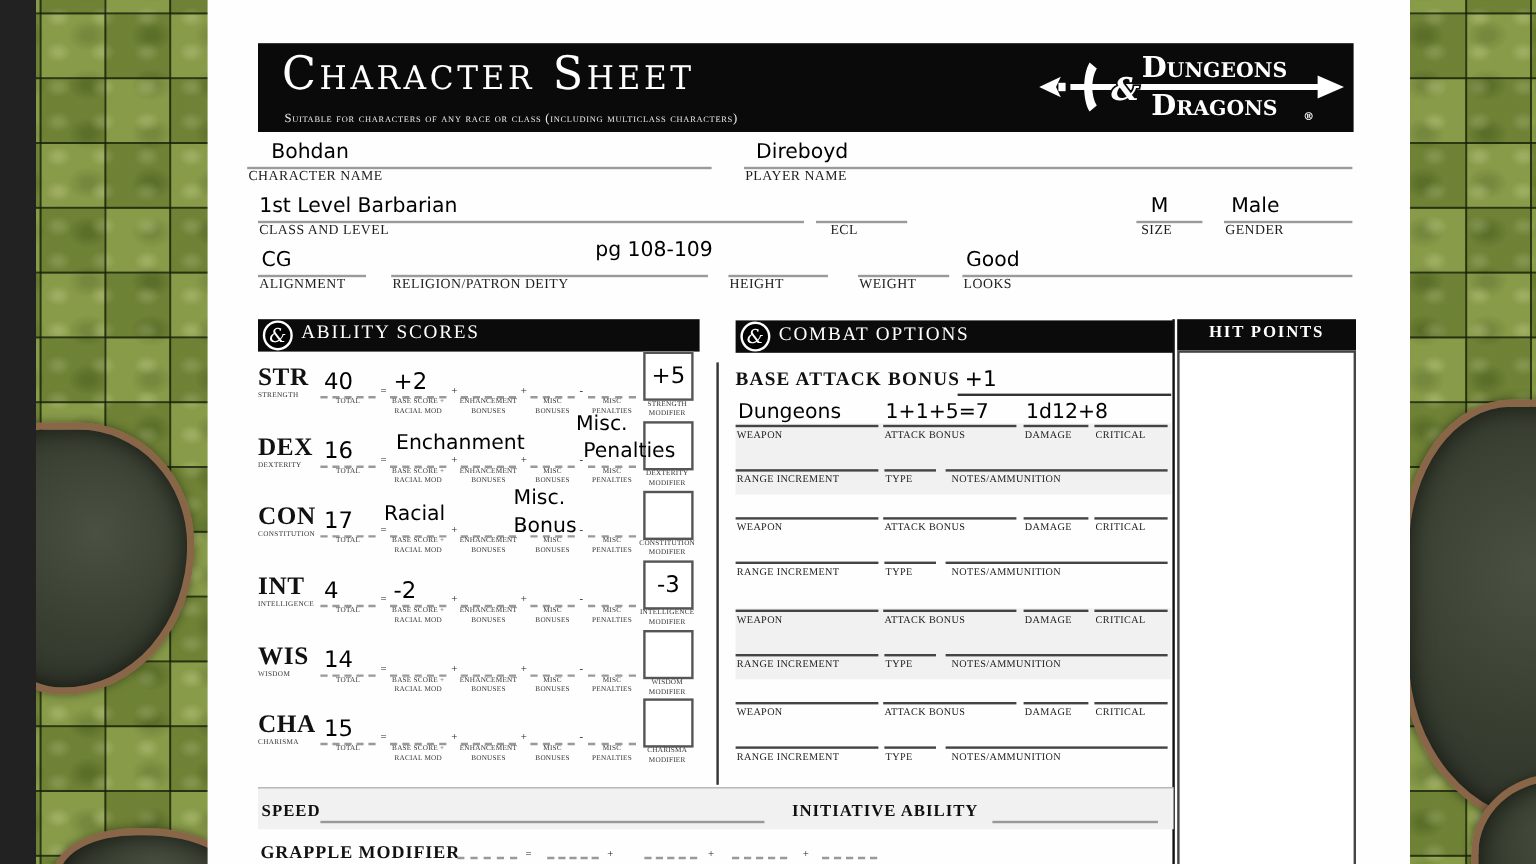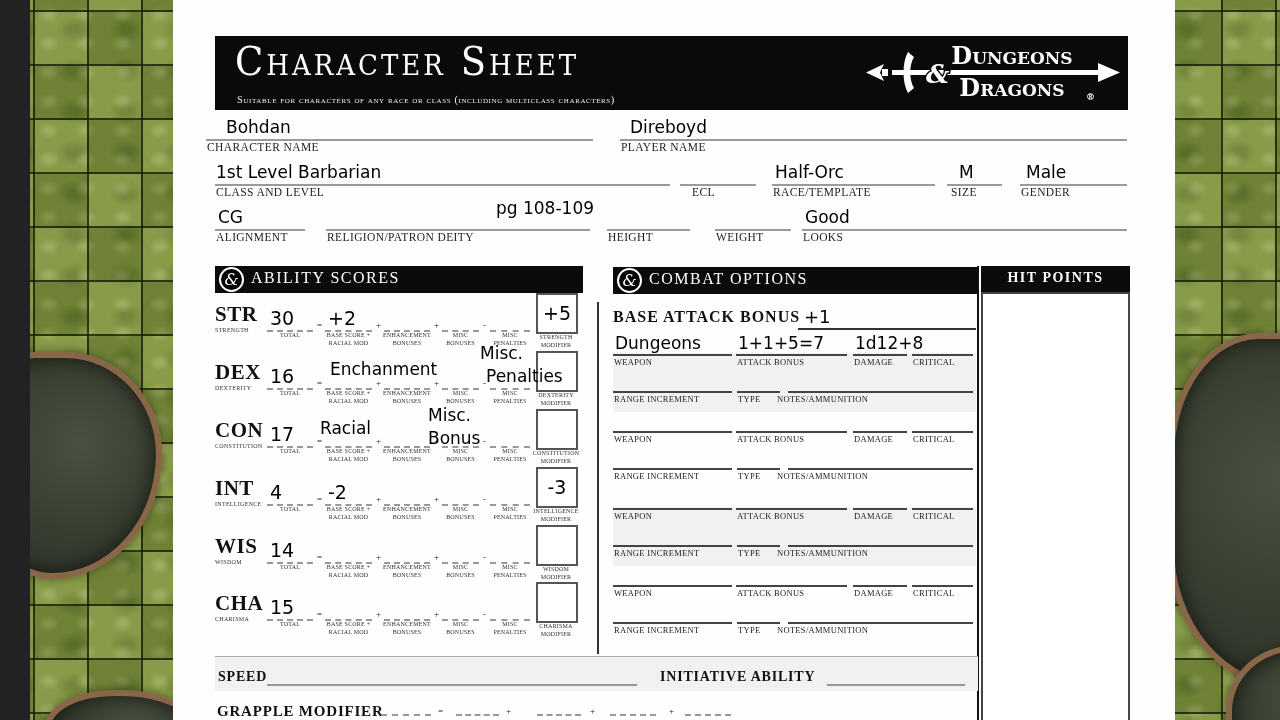--- a/index.html
+++ b/index.html
@@ -64,21 +64,21 @@
   .bab-line{position:absolute;left:768px;top:306px;width:178px;height:22px;border-bottom:2px solid #333;}
   .bab-val{position:absolute;left:6px;bottom:1px;font-family:"DejaVu Sans",sans-serif;font-size:18px;color:#000;}
   .wblock{position:absolute;left:583px;width:362px;height:77px;}
   .wline{position:absolute;border-bottom:2px solid #444;height:22px;}
   .wline .wval{position:absolute;bottom:1px;left:2px;font-family:"DejaVu Sans",sans-serif;font-size:17px;color:#000;white-space:nowrap;}
   .w-weapon{left:0;top:0;width:119px;} .w-attack{left:123px;top:0;width:111px;}
   .w-damage{left:240px;top:0;width:54px;} .w-crit{left:299px;top:0;width:61px;}
   .w-range{left:0;top:37px;width:119px;} .w-type{left:124px;top:37px;width:43px;} .w-notes{left:175px;top:37px;width:185px;}
   .wcap{position:absolute;font-size:8.5px;font-weight:normal;letter-spacing:.3px;color:#222;white-space:nowrap;}
   .c-weapon{left:1px;top:25px;} .c-attack{left:124px;top:25px;} .c-damage{left:241px;top:25px;} .c-crit{left:300px;top:25px;}
-  .c-range{left:1px;top:62px;} .c-type{left:125px;top:62px;} .c-notes{left:164px;top:62px;}
+  .c-range{left:1px;top:62px;} .c-type{left:125px;top:62px;} .c-notes{left:180px;top:62px;}
   
   .hp-box{position:absolute;left:951px;top:292px;width:149px;height:430px;border:2px solid #444;background:#fff;box-sizing:border-box;}
   
   .foot-band{position:absolute;left:185px;top:656px;width:763px;height:34px;background:#f1f1f1;border-top:1.5px solid #aaa;}
   .foot-label{position:absolute;font-size:14px;font-weight:bold;letter-spacing:.8px;color:#111;white-space:nowrap;}
   .foot-line{position:absolute;border-bottom:2px solid #999;height:2px;}
   .gr-line{position:absolute;top:712px;border-bottom:2px dashed #999;height:2px;}
   .gr-op{position:absolute;top:706px;font-size:9px;color:#222;}
 </style>
 </head>
@@ -128,24 +128,20 @@
   </div>
 
   <div class="idf" style="left:185px;top:157px;width:455px">
     <div class="idval" style="left:1px">1st Level Barbarian</div>
     <div class="idlabel">CLASS AND LEVEL</div>
   </div>
   <div class="idf" style="left:650px;top:157px;width:76px">
     <div class="idval" style="left:3px"></div>
     <div class="idlabel" style="left:12px">ECL</div>
   </div>
-  <div class="idf" style="left:742px;top:157px;width:163px">
-    <div class="idval" style="left:3px">Half-Orc</div>
-    <div class="idlabel">RACE/TEMPLATE</div>
-  </div>
   <div class="idf" style="left:917px;top:157px;width:55px">
     <div class="idval" style="left:12px">M</div>
     <div class="idlabel" style="left:4px">SIZE</div>
   </div>
   <div class="idf" style="left:990px;top:157px;width:107px">
     <div class="idval" style="left:6px">Male</div>
     <div class="idlabel">GENDER</div>
   </div>
 
   <div class="idf" style="left:185px;top:202px;width:90px">
@@ -172,21 +168,21 @@
 
   <div class="sechead" style="left:185px;top:266px;width:368px">
     <div class="icon">&amp;</div>
     <div class="st">ABILITY SCORES</div>
   </div>
 
   <div class="ab-row" style="top:300px">
     <div class="ab-big">STR</div>
     <div class="ab-tiny">STRENGTH</div>
     <div class="fld f-total">
-        <div class="val">30</div>
+        <div class="val">40</div>
         <div class="cap">TOTAL</div>
       </div>
     <div class="op op-eq">=</div>
     <div class="fld f-base">
         <div class="val">+2</div>
         <div class="cap">BASE SCORE + RACIAL MOD</div>
       </div>
     <div class="op op-p1">+</div>
     <div class="fld f-enh">
         <div class="val"></div>

